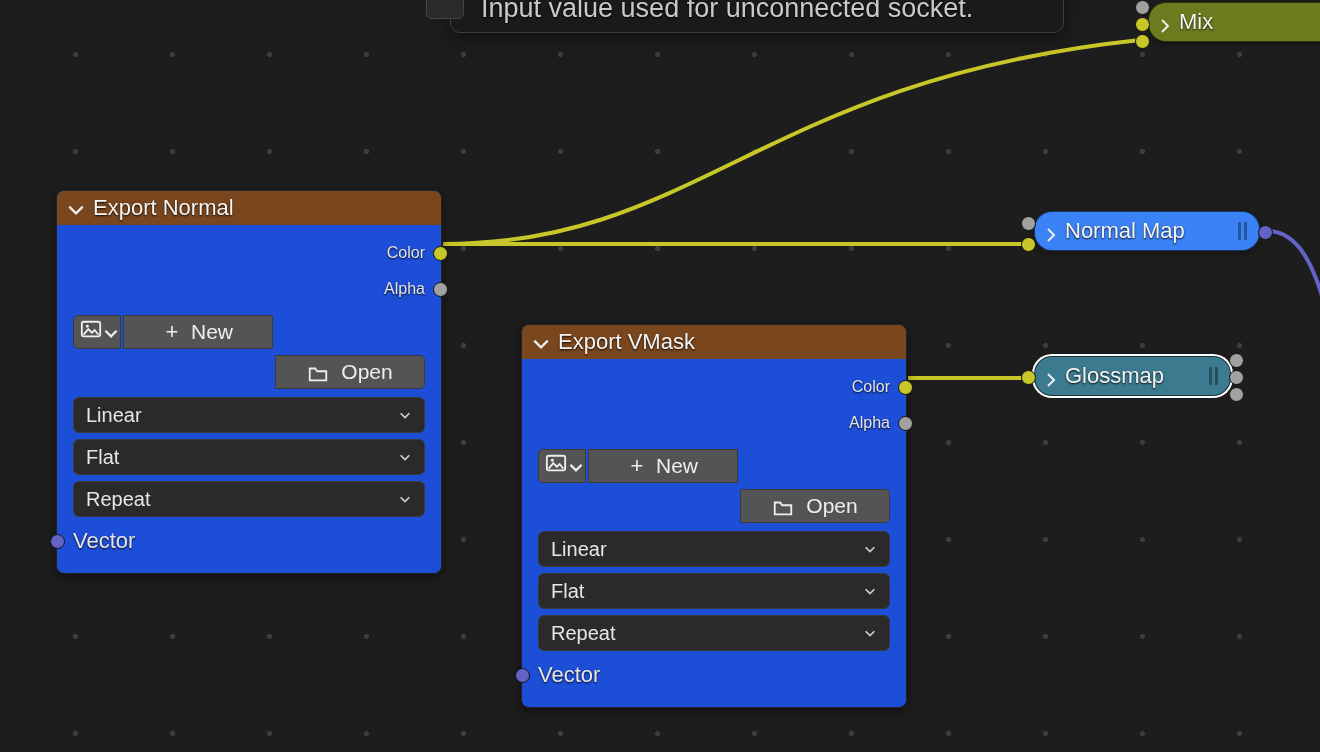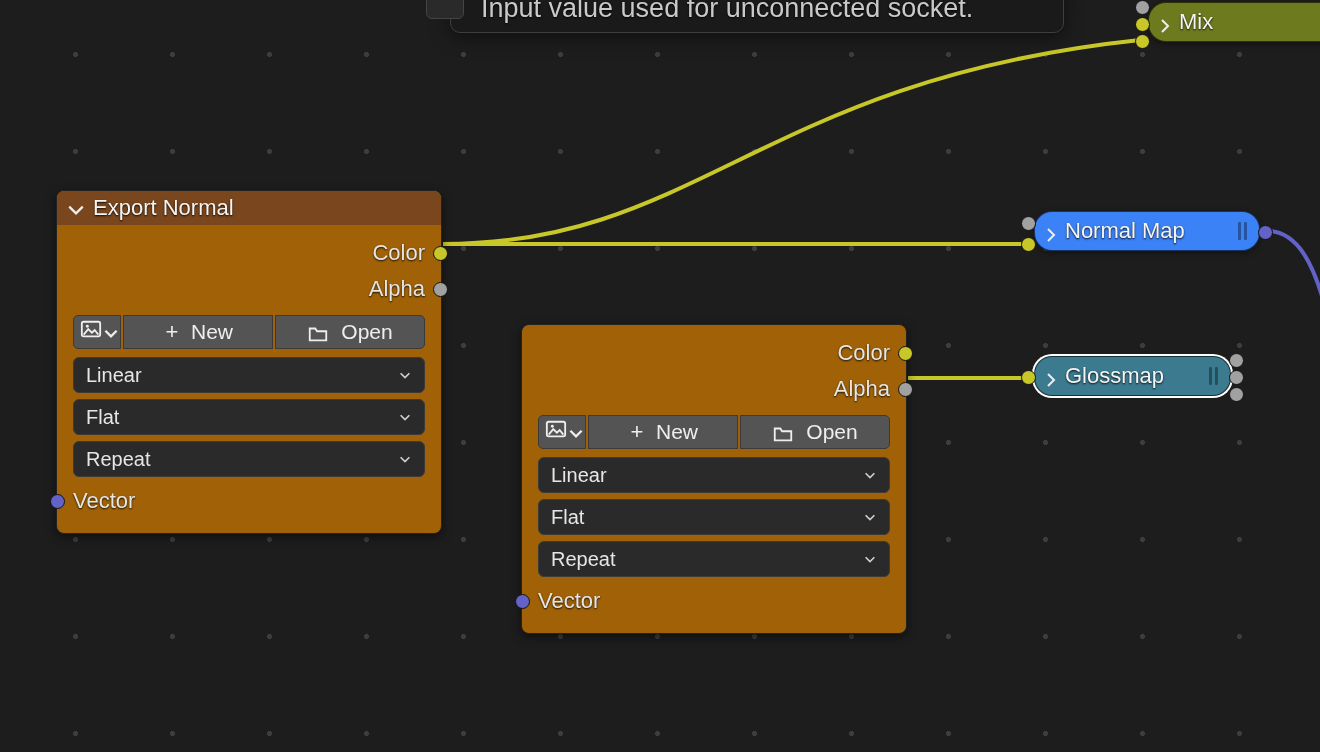--- a/index.html
+++ b/index.html
@@ -37,41 +37,41 @@
   }
   .tooltip .tip-icon {
     position: absolute; left: -25px; top: 10px;
     width: 38px; height: 38px;
     background: #2a2a2a; border: 1px solid #444; border-radius: 6px;
   }
 
   
   .node {
     position: absolute;
-    background: #a16207;
+    background: #1d4ed8;
     border: 1px solid #222;
     border-radius: 8px;
     box-shadow: 0 3px 10px rgba(0,0,0,0.5);
     overflow: visible;
   }
   .node-header {
     display: flex; align-items: center;
     gap: 8px;
     padding: 4px 10px;
     font-size: 22px;
     font-weight: 400;
     color: #f5f5f5;
     border-radius: 7px 7px 0 0;
   }
   .hdr-orange { background: #79461d; }
   .chev { width: 18px; height: 18px; display:inline-block; }
   .chev svg { width:18px; height:18px; }
 
   .node-body { padding: 10px 16px 14px 16px; }
-  .row-right { display:flex; justify-content:flex-end; align-items:center; height:36px; font-size:22px; position:relative; }
+  .row-right { display:flex; justify-content:flex-end; align-items:center; height:36px; font-size:16px; position:relative; }
   .row-left  { display:flex; justify-content:flex-start; align-items:center; height:36px; font-size:22px; position:relative; }
 
   .socket {
     position:absolute; width:15px; height:15px; border-radius:50%;
     border: 1px solid #111;
   }
   .sock-right { right:-23px; }
   .sock-left  { left:-23px; }
   .sock-yellow { background:#c7c729; }
   .sock-gray   { background:#a1a1a1; }
@@ -81,21 +81,21 @@
   .imgrow { display:flex; gap:2px; margin: 8px 0 8px 0; }
   .btn {
     background:#545454; border:1px solid #3a3a3a; color:#eee;
     display:flex; align-items:center; justify-content:center;
     font-size:21px; height:34px; border-radius:5px;
     cursor:pointer;
   }
   .btn-img { width:48px; border-radius:5px 0 0 5px; justify-content:space-between; padding:0 4px 0 6px;}
   .btn-new { flex:1; border-radius:0; gap:10px; }
   .btn-new .plus { font-size:22px; width:18px; text-align:center; }
-  .btn-open{ flex:1; border-radius:0 5px 5px 0; gap:12px; }
+  .btn-open{ flex:1; border-radius:0 5px 5px 0; gap:12px;margin-top:40px; }
   .btn-open .folder { width:22px; height:18px; }
 
   .dropdown {
     background:#2a2a2a; border:1px solid #3a3a3a; color:#e6e6e6;
     height:36px; border-radius:6px; margin:6px 0;
     display:flex; align-items:center; justify-content:space-between;
     padding:0 12px; font-size:20px; cursor:pointer;
   }
   .dropdown .dd-chev svg { width:14px; height:14px; }
 
@@ -208,20 +208,28 @@
     </div>
 
     <div class="row-left txtshadow" style="margin-top:6px;">
       <div class="socket sock-left sock-purple" style="top:11px;"></div>
       <span>Vector</span>
     </div>
   </div>
 </div>
 
 <div class="node" style="left:521px; top:324px; width:386px;">
+  <div class="node-header hdr-orange txtshadow">
+    <span class="chev">
+      <svg viewBox="0 0 16 16">
+          <path d="M2 5 L8 11 L14 5" stroke="#eee" stroke-width="2" fill="none"></path>
+        </svg>
+    </span>
+    <span>Export VMask</span>
+  </div>
   <div class="node-body">
     <div class="row-right txtshadow">
       <span>Color</span>
       <div class="socket sock-right sock-yellow" style="top:11px;"></div>
     </div>
     <div class="row-right txtshadow">
       <span>Alpha</span>
       <div class="socket sock-right sock-gray" style="top:11px;"></div>
     </div>
 

